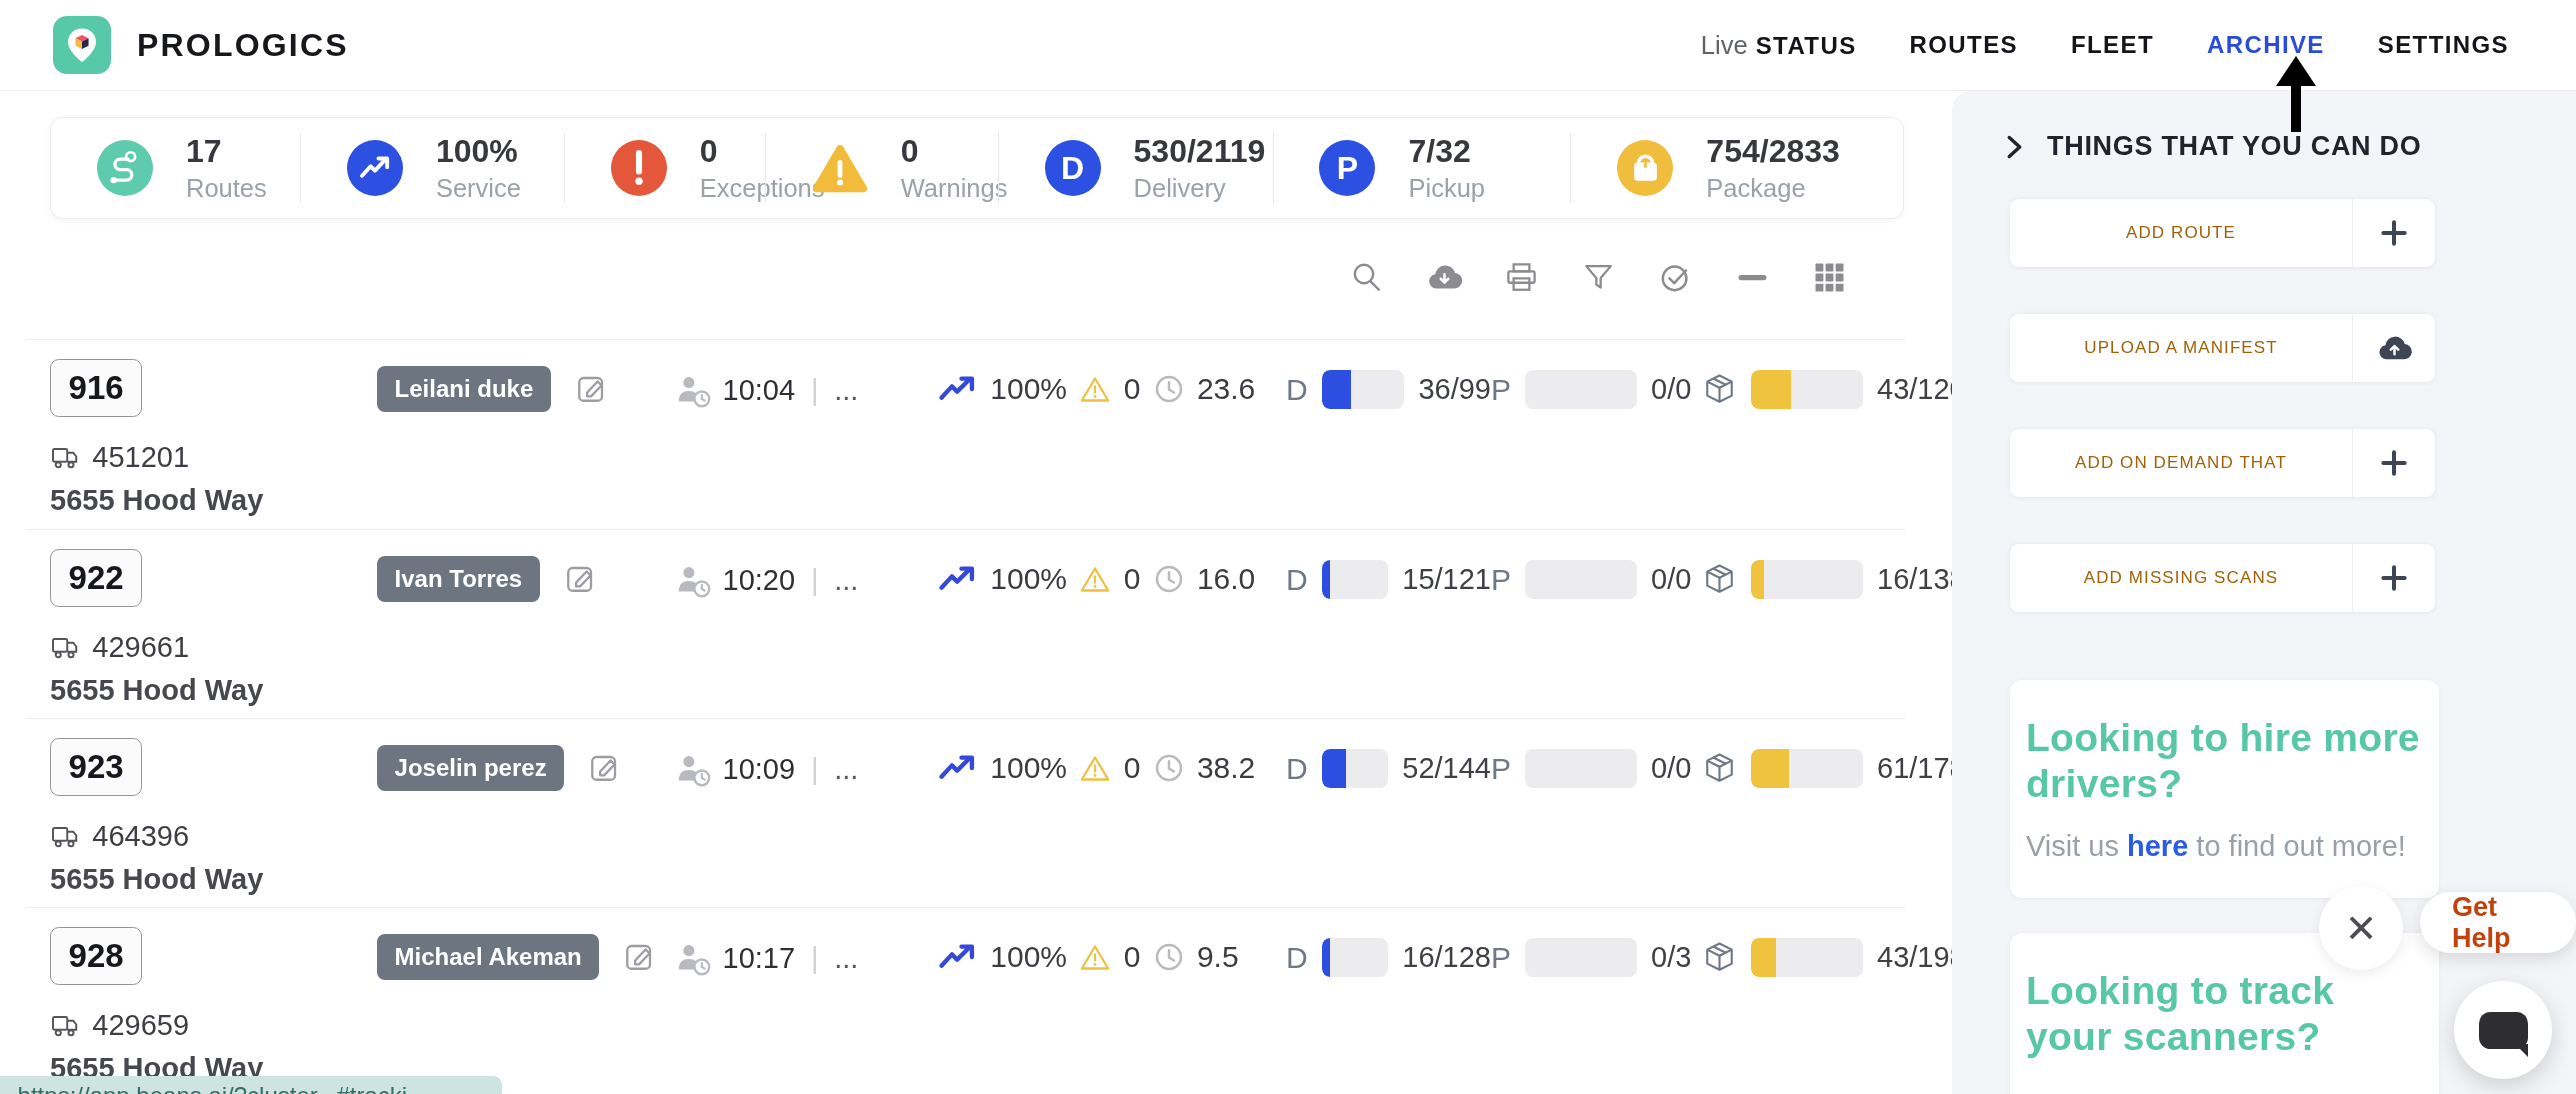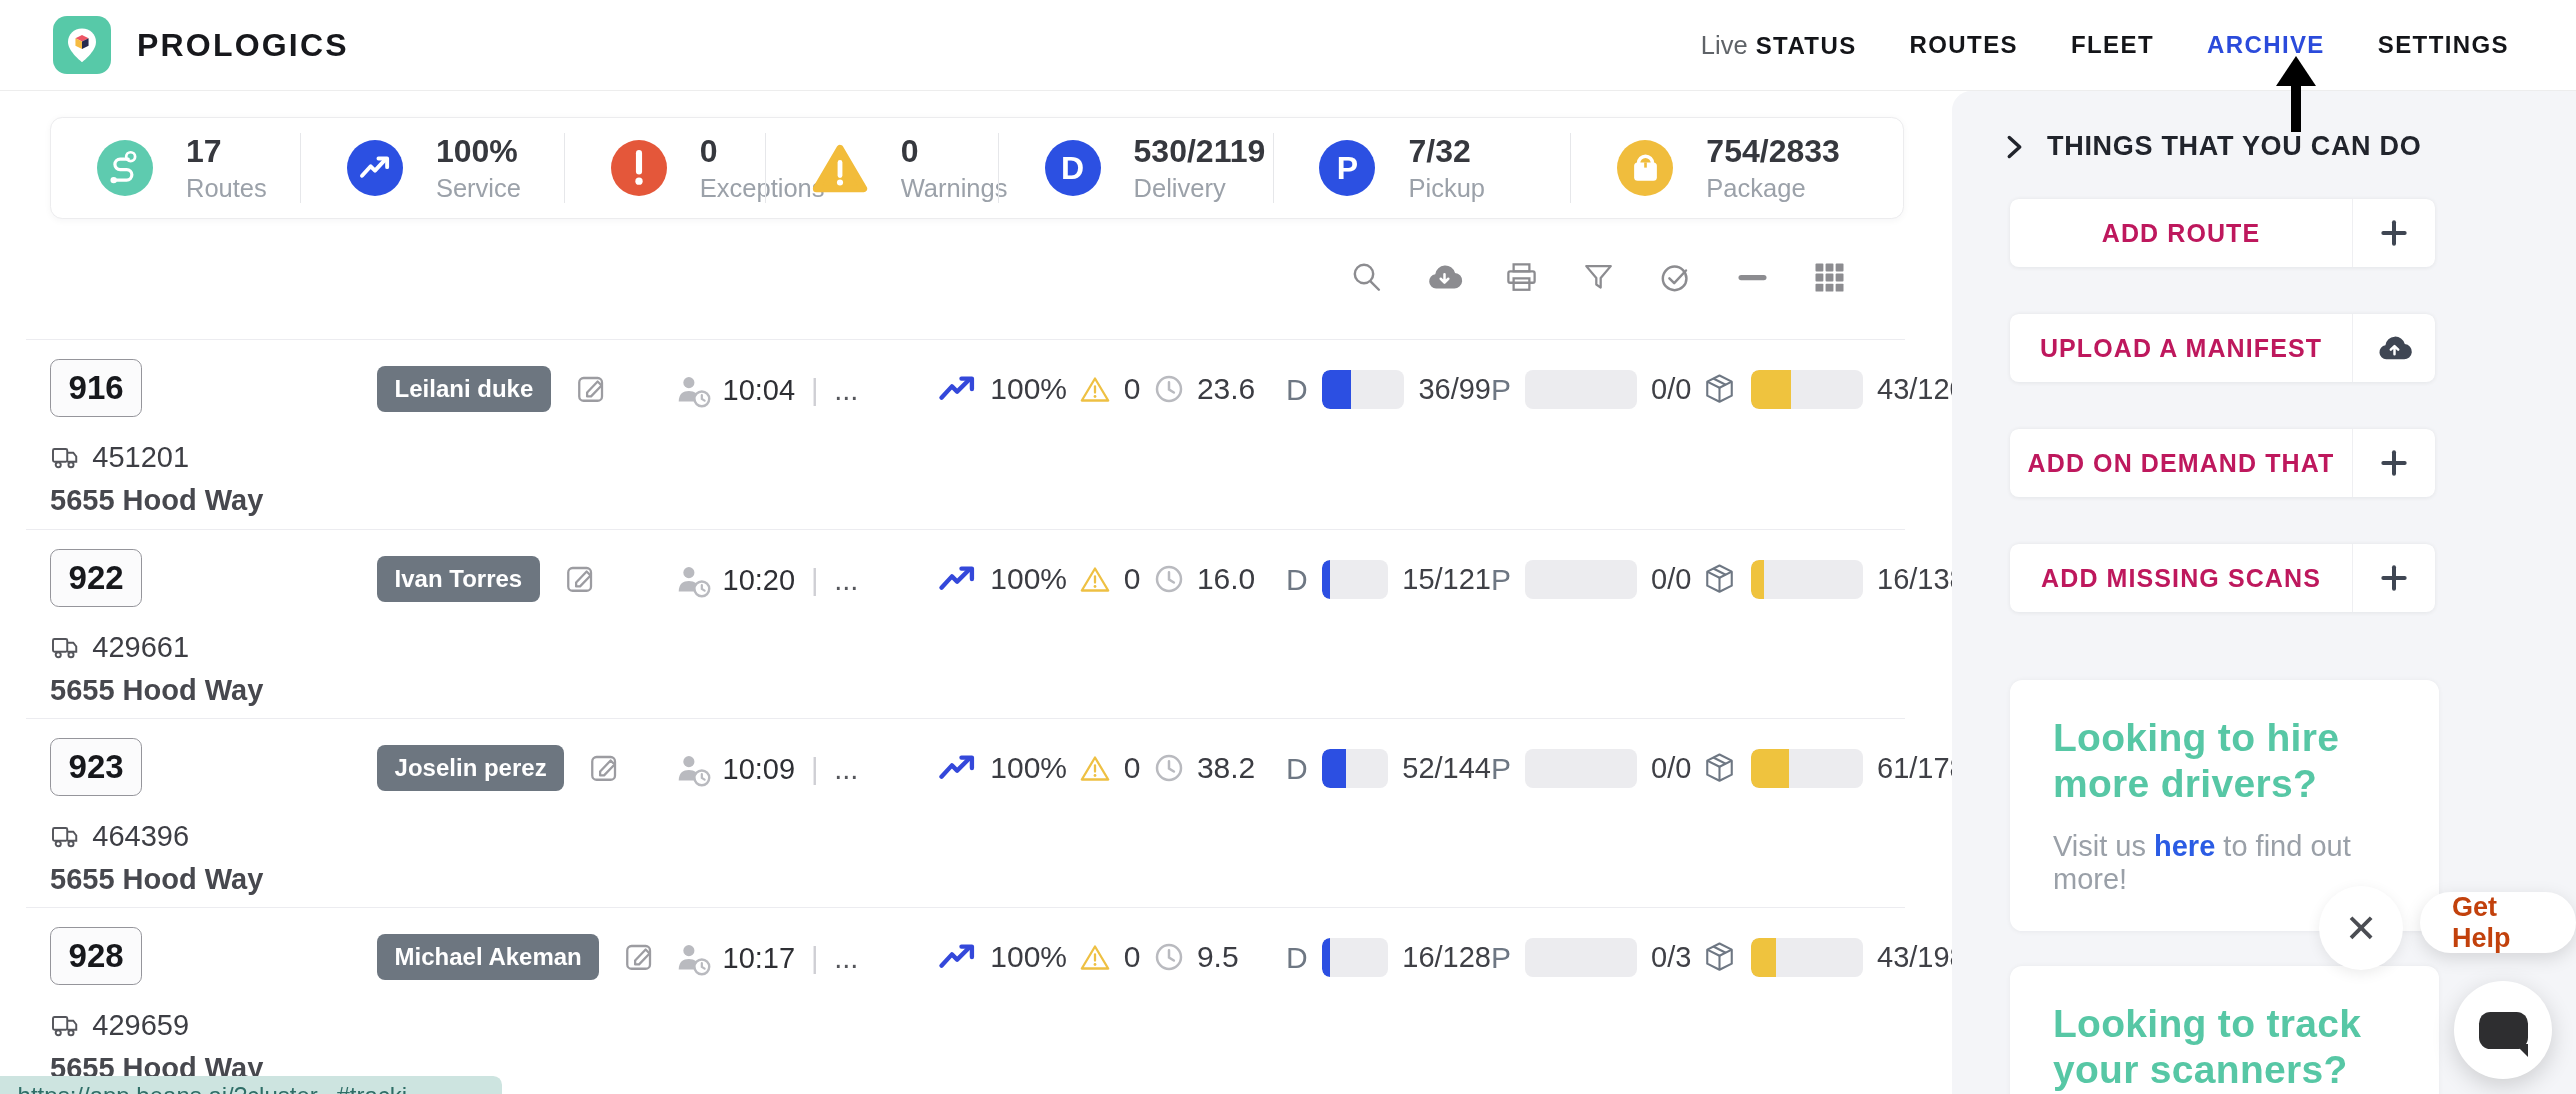--- a/index.html
+++ b/index.html
@@ -82,25 +82,25 @@
 
   
   .sidebar { position:absolute; left:1952px; top:91px; right:0; bottom:0;
       background:#f4f5f8; border-top-left-radius:19.3px; }
   .sb-header { margin:40px 0 0 51px; display:flex; align-items:center; gap:21px;
       font-size:27px; font-weight:800; letter-spacing:0.7px; color:#21242c; }
   .sb-actions { margin:37px 0 0 58px; width:425px; display:flex; flex-direction:column; gap:47px; }
   .action-card { background:#fff; border-radius:8.8px; height:68px; display:flex;
       box-shadow:0 0.9px 4.4px rgba(20,25,35,.07); overflow:hidden; cursor:pointer; }
   .action-label { flex:1; display:flex; align-items:center; justify-content:center;
-      font-size:25px; font-weight:700; letter-spacing:1.1px; color:#be185d; }
+      font-size:17px; font-weight:400; letter-spacing:1.1px; color:#a16207; }
   .action-icon { width:83px; border-left:0.9px solid #efeff2; display:flex;
       align-items:center; justify-content:center; }
   .promo { margin:0 0 0 58px; width:429px; background:#fff; border-radius:12.3px;
-      padding:35px 43px; box-shadow:0 0.9px 5.3px rgba(20,25,35,.05); }
+      padding:35px 16px; box-shadow:0 0.9px 5.3px rgba(20,25,35,.05); }
   .promo1 { margin-top:68px; }
   .promo2 { margin-top:35px; height:202px; }
   .promo-title { font-size:39px; font-weight:600; line-height:1.18; letter-spacing:0.3px; color:#57c7a5; }
   .promo-body { margin-top:23px; font-size:29px; color:#9aa0a8; }
   .promo-link { color:#2b5ce4; font-weight:700; cursor:pointer; }
 
   .close-btn { position:absolute; left:2319px; top:886px; width:84px; height:84px;
       border-radius:50%; background:#fff; box-shadow:0 3.5px 14px rgba(0,0,0,.08);
       display:flex; align-items:center; justify-content:center; font-size:39px;
       font-weight:300; color:#4b4d53; z-index:20; cursor:pointer; }

